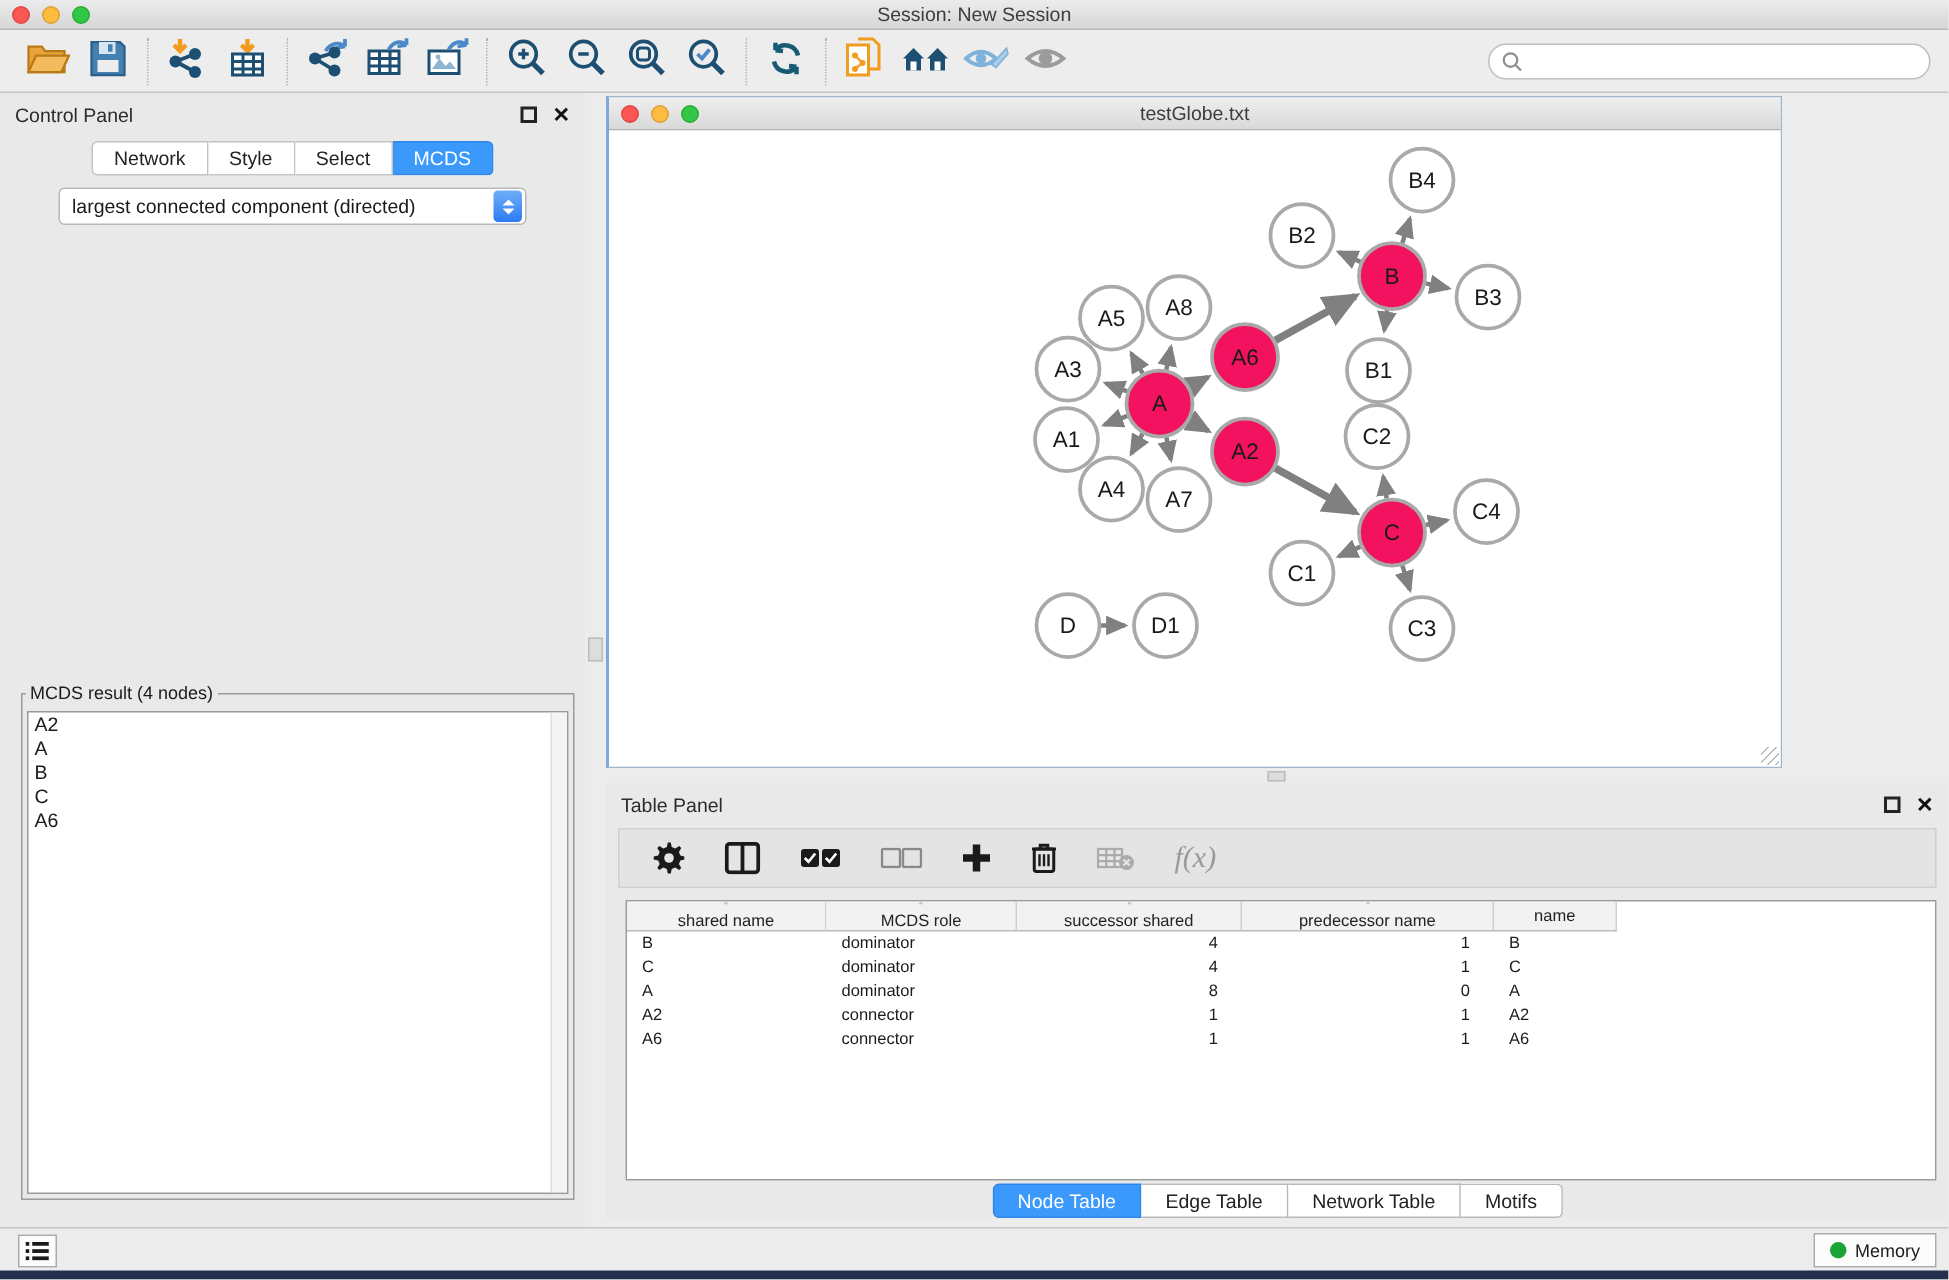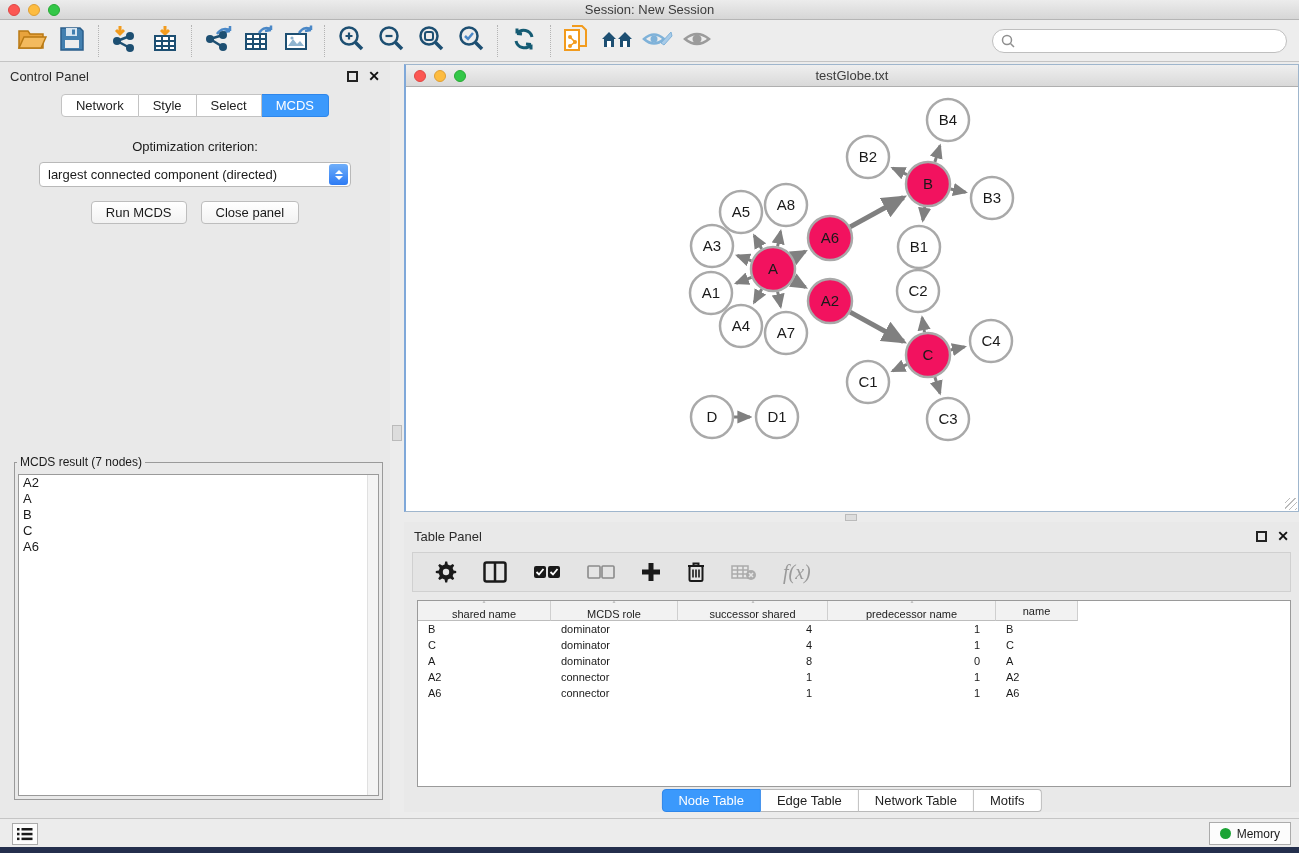--- a/index.html
+++ b/index.html
@@ -53,21 +53,21 @@
     border:1px solid #9A9A9A; }
   .result-box legend { font-size:12px; padding:0 3px; margin-left:2px; }
   .result-list { position:absolute; left:3px; top:5px; right:3px; bottom:3px; background:#fff; border:1px solid #9A9A9A; overflow:hidden; }
   .result-list .item { font-size:13px; line-height:16px; padding-left:4px; }
   .result-scroll { position:absolute; right:0; top:0; bottom:0; width:11px; background:#F4F4F4; border-left:1px solid #E0E0E0; }
 
   
   .vsplit-handle { position:absolute; left:392px; top:425px; width:10px; height:16px; background:#DDD; border:1px solid #BBB; }
 
   
-  .net-window { position:absolute; left:404px; top:64px; width:895px; height:448px;
+  .net-window { position:absolute; left:404px; top:64px; width:784px; height:448px;
     background:#fff; border:1px solid #9FB6CD; border-left:2px solid #7FA8D9; }
   .net-titlebar { height:22px; background:linear-gradient(#EFEFEF,#D9D9D9); border-bottom:1px solid #AFAFAF;
     display:flex; align-items:center; justify-content:center; position:relative; }
   .net-titlebar .lights { top:5px; }
   .net-title { font-size:13px; color:#3c3c3c; }
   .net-canvas { position:absolute; left:0; top:22px; right:0; bottom:0; background:#fff; }
   .resize-grip { position:absolute; right:1px; bottom:1px; width:12px; height:12px;
     background:repeating-linear-gradient(135deg, transparent 0 3px, #BBB 3px 4px); }
 
   .hsplit-handle { position:absolute; left:845px; top:514px; width:12px; height:7px; background:#DDD; border:1px solid #BBB; }
@@ -256,34 +256,29 @@
     <span class="spacer"></span>
     <span class="float-box"></span>
     <span class="close-x">✕</span>
   </div>
   <div class="ctl-tabs" id="ctl-tabs">
       <div class="ctl-tab">Network</div>
       <div class="ctl-tab">Style</div>
       <div class="ctl-tab">Select</div>
       <div class="ctl-tab active">MCDS</div>
     </div>
-  <div class="opt-label">Optimization criterion:</div>
   <div class="dropdown">
     <span class="value">largest connected component (directed)</span>
     <span class="spin">
         <span class="up"></span>
         <span class="dn"></span>
       </span>
   </div>
-  <div class="btn-row">
-    <button class="mac-btn">Run MCDS</button>
-    <button class="mac-btn">Close panel</button>
-  </div>
   <fieldset class="result-box">
-    <legend>MCDS result (7 nodes)</legend>
+    <legend>MCDS result (4 nodes)</legend>
     <div class="result-list" id="result-list">
       <div class="result-scroll"></div>
     <div class="item">A2</div>
         <div class="item">A</div>
         <div class="item">B</div>
         <div class="item">C</div>
         <div class="item">A6</div>
       </div>
   </fieldset>
 </div>

